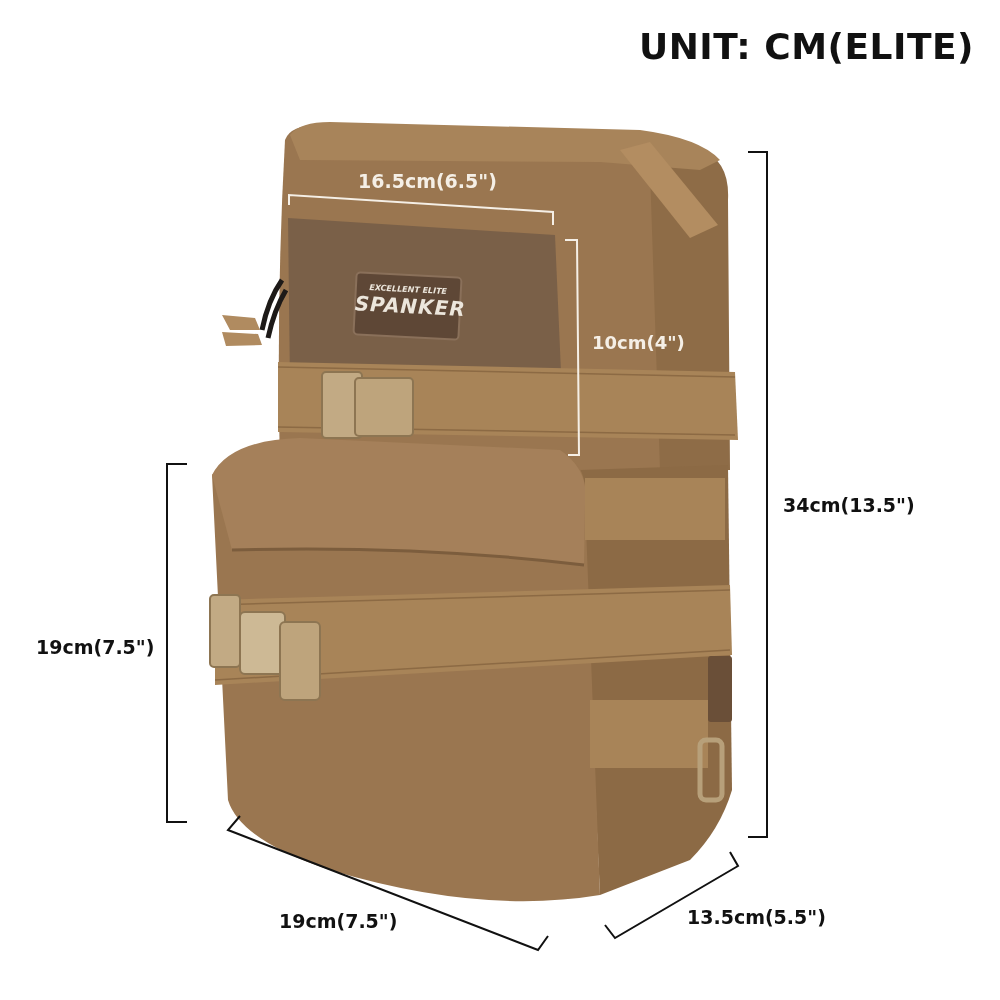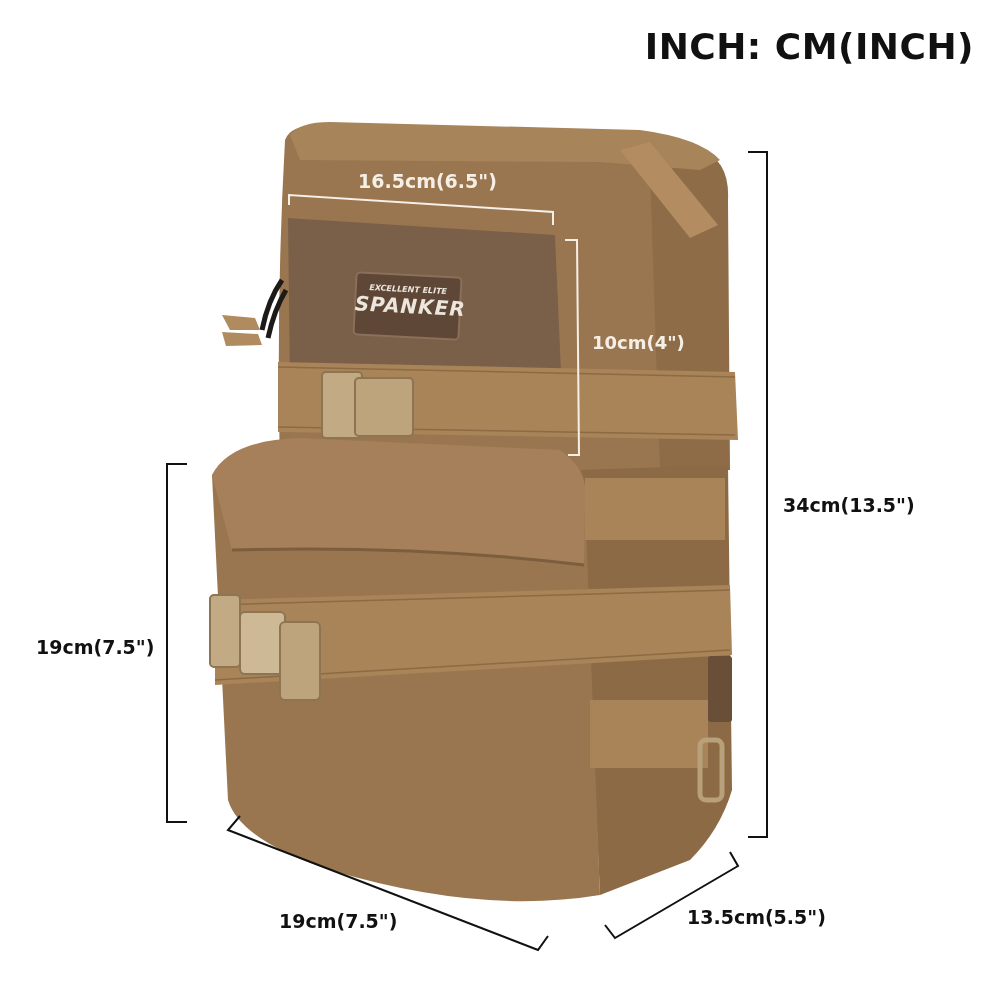--- a/index.html
+++ b/index.html
@@ -76,20 +76,20 @@
   <path d="M240 816 L228 830 L538 950 L548 936" stroke="#111111" stroke-width="2" fill="none"></path>
 
   <path d="M605 925 L615 938 L738 866 L730 852" stroke="#111111" stroke-width="2" fill="none"></path>
 </svg>
 
 <div class="patch-text" style="left:355px; top:285px; width:105px; transform:rotate(3deg);">
   <div style="font-size:8px;">EXCELLENT ELITE</div>
   <div style="font-size:20px; letter-spacing:1px;">SPANKER</div>
 </div>
 
-<div class="unit-title">INCH: CM(INCH)</div>
+<div class="unit-title">UNIT: CM(ELITE)</div>
 
 <div class="dim light" style="left:358px; top:170px; font-size:19px;">16.5cm(6.5")</div>
 <div class="dim light" style="left:592px; top:332px; font-size:18px;">10cm(4")</div>
 <div class="dim" style="left:783px; top:494px;">34cm(13.5")</div>
 <div class="dim" style="left:36px; top:636px;">19cm(7.5")</div>
 <div class="dim" style="left:279px; top:910px;">19cm(7.5")</div>
 <div class="dim" style="left:687px; top:906px;">13.5cm(5.5")</div>
 
 </body></html>

